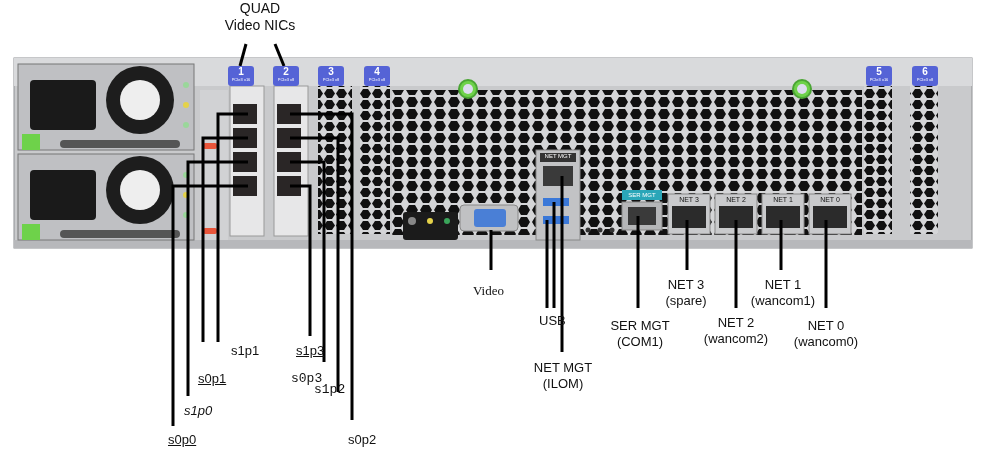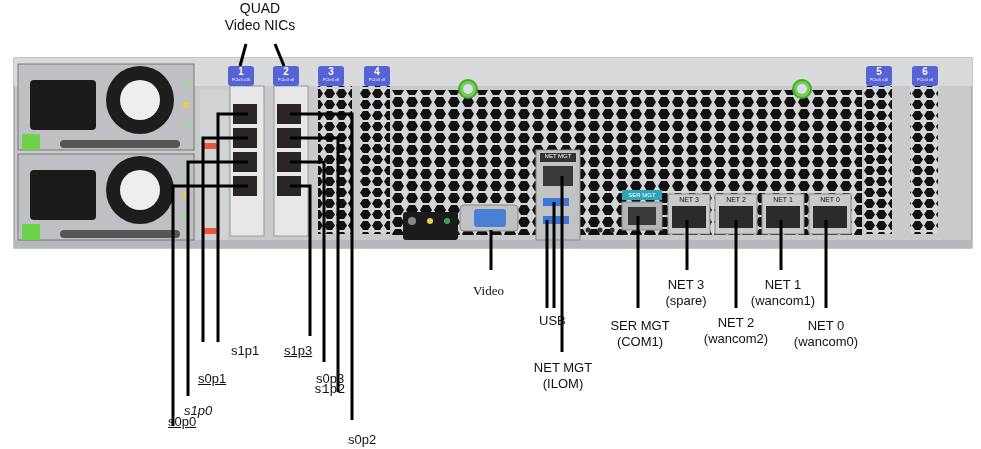--- a/index.html
+++ b/index.html
@@ -180,23 +180,23 @@
   
   <div class="lbl" style="left:215px;top:0;width:90px;font-size:14px;line-height:17px;">
     <div>QUAD</div>
     <div>Video NICs</div>
   </div>
 
   
   <div class="lbl" style="left:214px;top:343px;margin-left:17px;">s1p1</div>
   <div class="lbl" style="left:198px;top:371px;text-decoration:underline;">s0p1</div>
   <div class="lbl" style="left:184px;top:403px;font-style:italic;">s1p0</div>
-  <div class="lbl" style="left:168px;top:414px;text-decoration:underline;">s0p0</div>
-  <div class="lbl" style="left:284px;top:343px;text-decoration:underline;">s1p3</div>
-  <div class="lbl" style="left:316px;top:371px;">s0p3</div>
+  <div class="lbl" style="left:168px;top:432px;text-decoration:underline;">s0p0</div>
+  <div class="lbl" style="left:296px;top:343px;text-decoration:underline;">s1p3</div>
+  <div class="lbl" style="left:291px;top:371px;font-family:Liberation Mono, monospace;">s0p3</div>
   <div class="lbl" style="left:314px;top:382px;font-family:Liberation Mono, monospace;">s1p2</div>
   <div class="lbl" style="left:348px;top:432px;">s0p2</div>
 
   
   <div class="lbl" style="left:473px;top:283px;font-family:Liberation Serif, serif;">Video</div>
   <div class="lbl" style="left:539px;top:313px;">USB</div>
   <div class="lbl" style="left:527px;top:360px;width:72px;">
     <div>NET MGT</div>
     <div>(ILOM)</div>
   </div>

